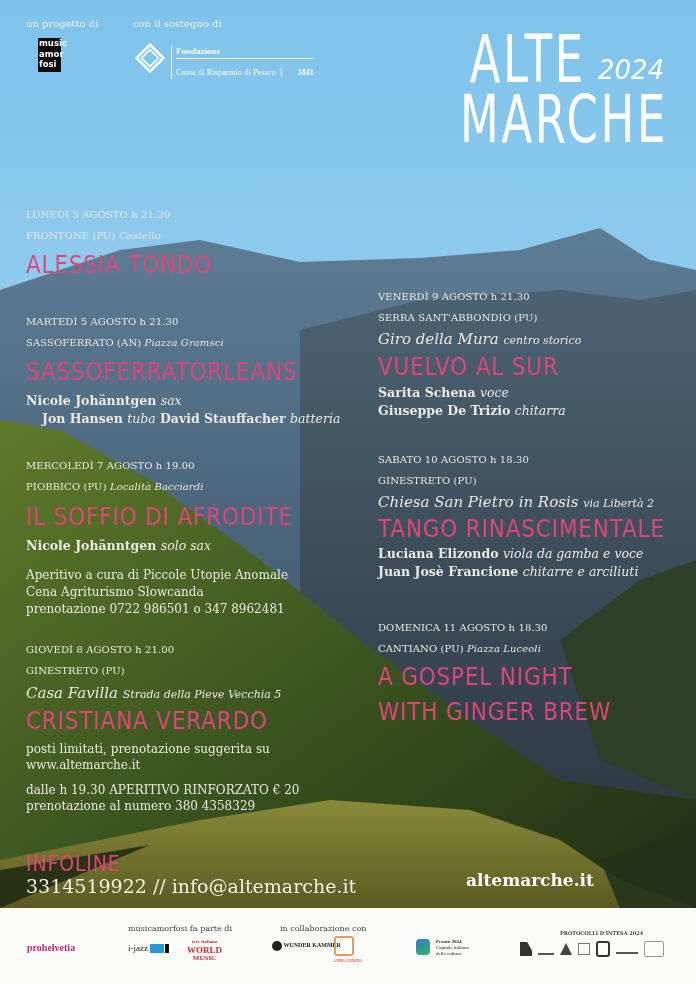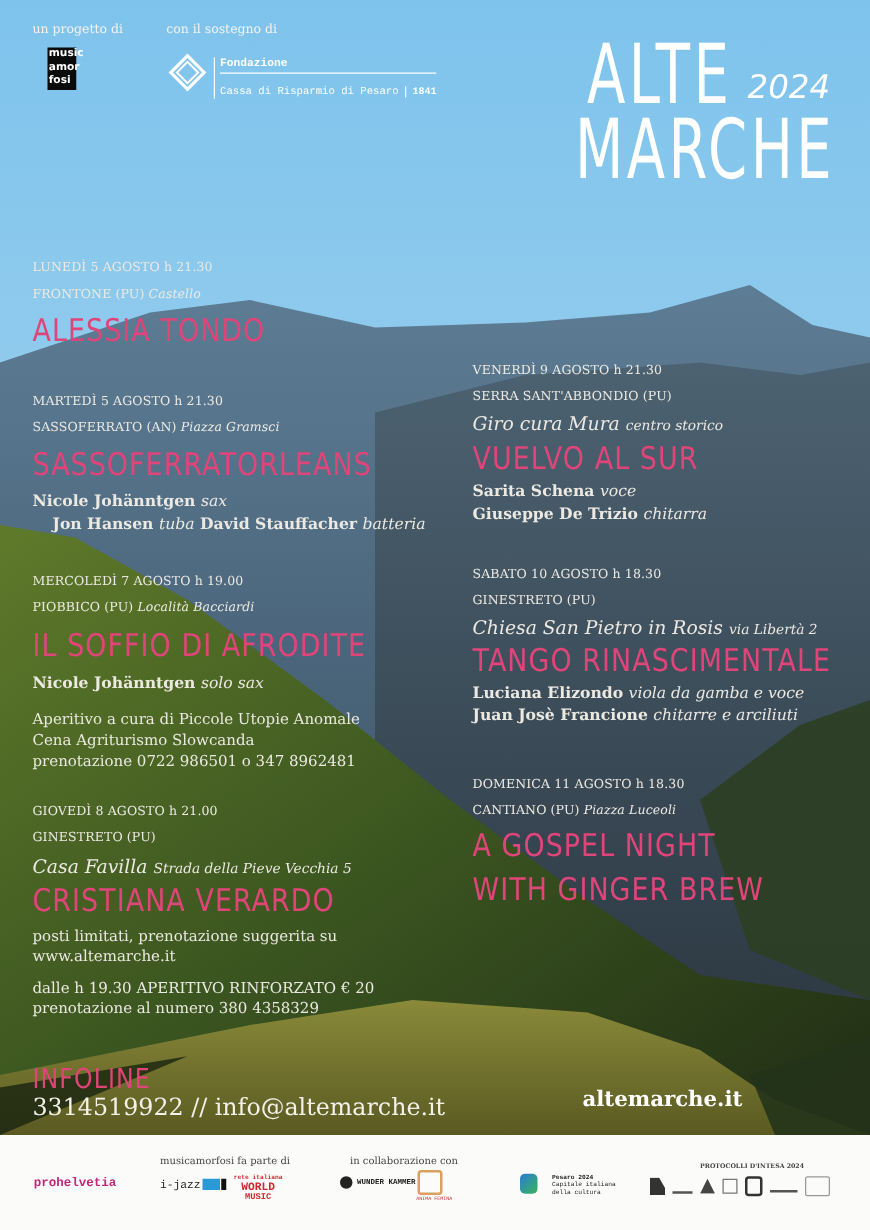--- a/index.html
+++ b/index.html
@@ -24,21 +24,21 @@
   .perf i { font-weight: normal; }
   .note { font-size: 12px; line-height: 17px; }
   .brand-big {
     position: absolute; right: 28px; font-family: "DejaVu Sans", sans-serif; color: #ffffff;
     font-size: 66px; letter-spacing: 4px; line-height: 60px; transform: scaleX(0.68); transform-origin: right;
   }
   .year { position: absolute; font-family: "DejaVu Sans", sans-serif; font-style: italic; color: #fff; font-size: 26px; }
   .cap { position: absolute; color: #e0457a; font-style: italic; font-weight: bold; font-size: 21px; }
   .footer { position: absolute; left: 0; top: 908px; width: 696px; height: 76px; background: #fbfbfa; }
   .flabel { position: absolute; font-size: 8px; color: #444; white-space: nowrap; }
-  .logo { position: absolute; font-family: Liberation Mono, monospace; white-space: nowrap; }
+  .logo { position: absolute; font-family: Liberation Serif, serif; white-space: nowrap; }
 </style>
 </head>
 <body>
 
 <div class="poster">
   <svg class="bg-layer" viewBox="0 0 696 908" preserveAspectRatio="none">
     <defs>
       <linearGradient id="sky" x1="0" y1="0" x2="0" y2="1">
         <stop offset="0" stop-color="#7ec3ec"></stop>
         <stop offset="1" stop-color="#b4dbef"></stop>
@@ -82,21 +82,21 @@
     <g fill="none" stroke="#ffffff" stroke-width="1.6">
       <rect x="8" y="8" width="18" height="18" transform="rotate(45 17 17)"></rect>
       <rect x="11" y="11" width="12" height="12" transform="rotate(45 17 17)"></rect>
       <path d="M3,17 L17,3 L31,17 L17,31 Z"></path>
     </g>
   </svg>
   <div style="position:absolute; left:171px; top:46px; border-left:1px solid #fff; padding-left:4px;">
     <div class="logo" style="position:static; color:#fff; font-size:9px; font-weight:bold;">Fondazione</div>
     <div style="border-top:1px solid #fff; margin-top:2px; padding-top:1px; white-space:nowrap;">
       <span class="logo" style="position:static; color:#fff; font-size:8.5px;">Cassa di Risparmio di Pesaro</span>
-      <span class="logo" style="position:static; color:#fff; font-size:8px; font-weight:bold; border-left:1px solid #fff; padding-left:5px;">1841</span>
+      <span class="logo" style="position:static; color:#fff; font-size:8px; font-weight:bold; border-left:1px solid #fff; padding-left:16px;">1841</span>
     </div>
   </div>
 
   <div class="brand-big" style="top:30px; right:110px;">ALTE</div>
   <div class="year" style="left:598px; top:55px;">2024</div>
   <div class="brand-big" style="top:90px;">MARCHE</div>
 
   <div class="t head" style="left:26px; top:205px;">LUNEDÌ 5 AGOSTO h 21.30</div>
   <div class="t head" style="left:26px; top:226px;">
     <span>FRONTONE (PU)</span> <i>Castello</i>
@@ -134,21 +134,21 @@
   </div>
   <div class="t artist" style="left:26px; top:706px;">CRISTIANA VERARDO</div>
   <div class="t note" style="left:26px; top:741px;">posti limitati, prenotazione suggerita su</div>
   <div class="t note" style="left:26px; top:757px;">www.altemarche.it</div>
   <div class="t note" style="left:26px; top:782px;">dalle h 19.30 APERITIVO RINFORZATO € 20</div>
   <div class="t note" style="left:26px; top:798px;">prenotazione al numero 380 4358329</div>
 
   <div class="t head" style="left:378px; top:287px;">VENERDÌ 9 AGOSTO h 21.30</div>
   <div class="t head" style="left:378px; top:308px;">SERRA SANT'ABBONDIO (PU)</div>
   <div class="t venue" style="left:378px; top:329px;">
-    <span>Giro cura Mura</span> <span class="sub">centro storico</span>
+    <span>Giro della Mura</span> <span class="sub">centro storico</span>
   </div>
   <div class="t artist" style="left:378px; top:352px;">VUELVO AL SUR</div>
   <div class="t perf" style="left:378px; top:384px;">
     <span>Sarita Schena</span> <i>voce</i>
   </div>
   <div class="t perf" style="left:378px; top:402px;">
     <span>Giuseppe De Trizio</span> <i>chitarra</i>
   </div>
 
   <div class="t head" style="left:378px; top:450px;">SABATO 10 AGOSTO h 18.30</div>

